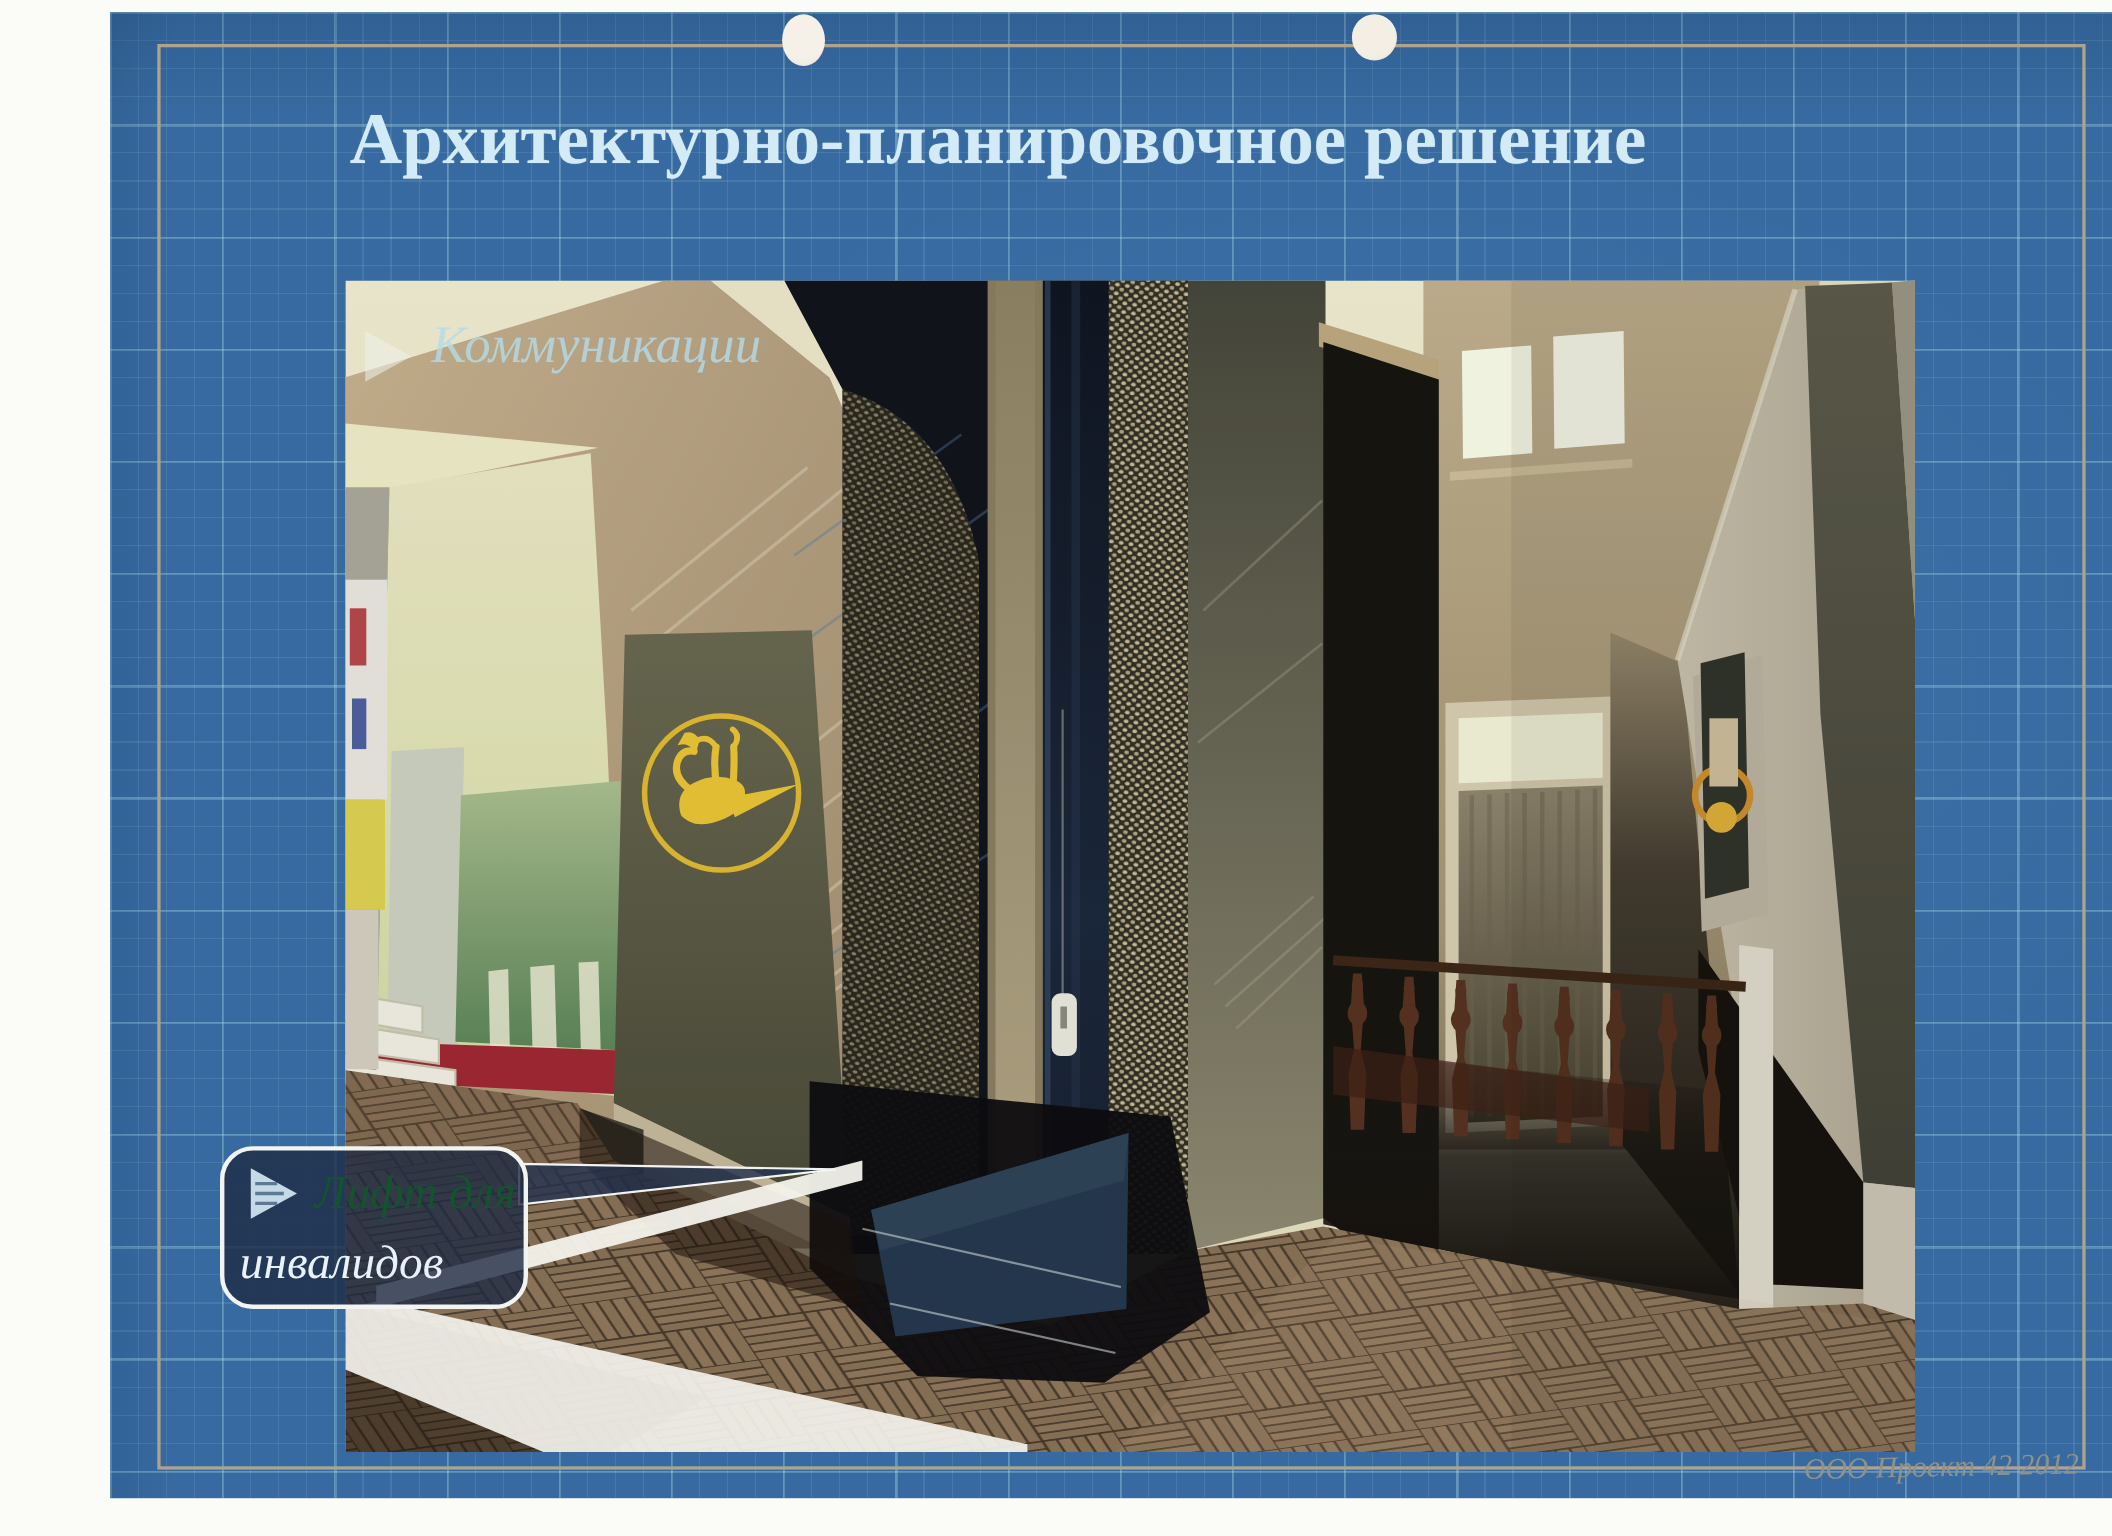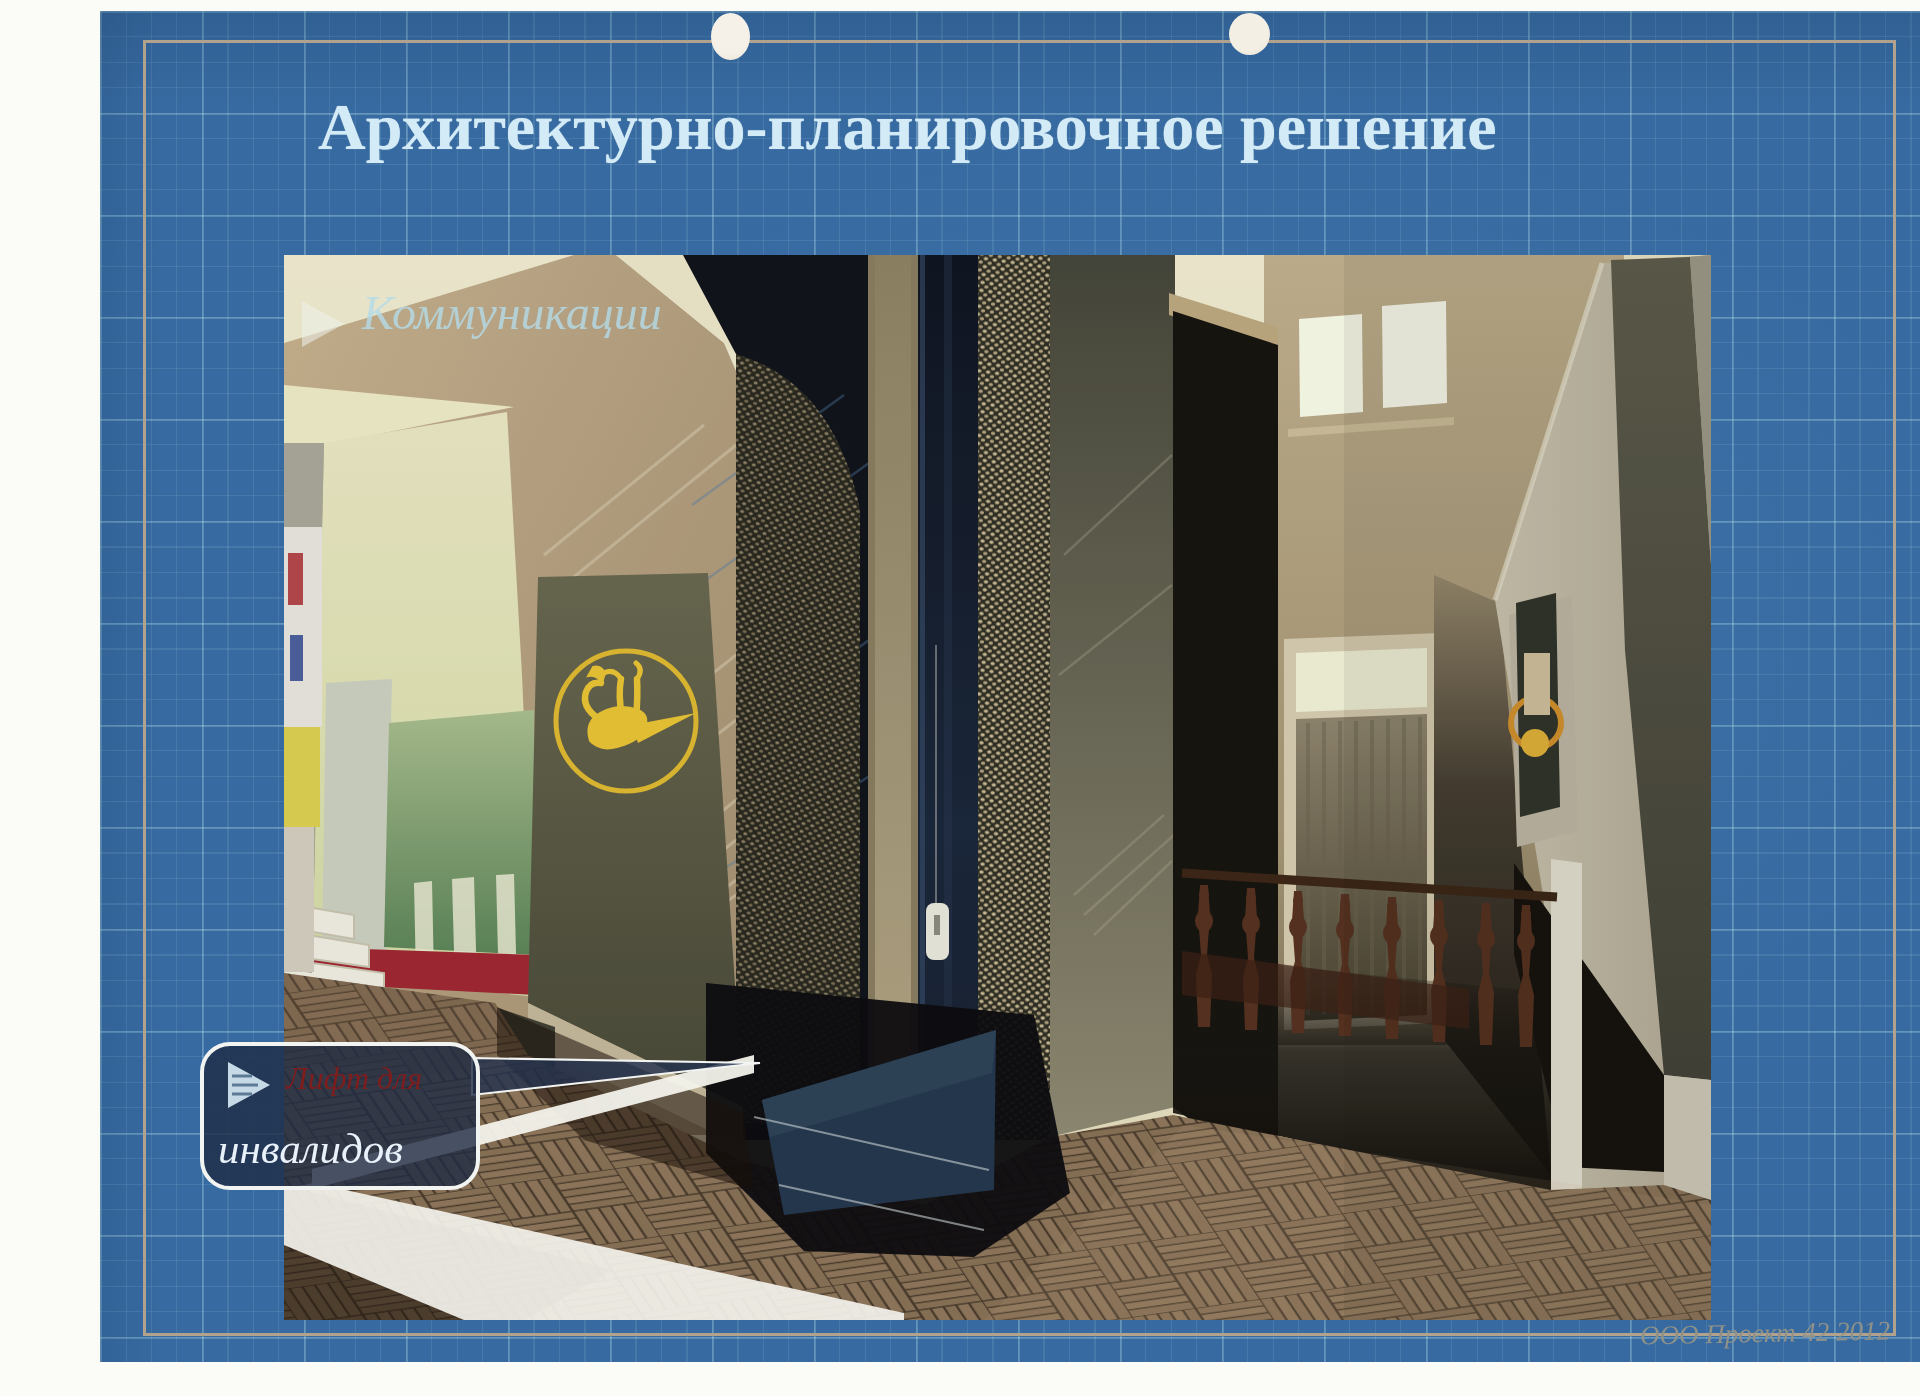--- a/index.html
+++ b/index.html
@@ -22,40 +22,40 @@
   .frame{position:absolute;left:143px;top:40px;width:1747px;height:1290px;
     border:3px solid #b0a28c;}
   .hole{position:absolute;border-radius:50%;}
   .title{position:absolute;left:318px;top:85px;color:#d3ebf6;
     font-weight:bold;font-size:66px;line-height:83px;white-space:nowrap;
     letter-spacing:0px;
     text-shadow:0 0 1px rgba(230,245,252,.6);}
   .t2{display:inline-block;}
   .callout{position:absolute;left:200px;top:1042px;width:272px;height:140px;
     border:4px solid #f2f4f2;border-radius:30px;background:rgba(30,42,68,.80);}
-  .callout .line1{position:absolute;left:82px;top:14px;color:#7f1d1d;font-style:italic;font-size:32px;}
+  .callout .line1{position:absolute;left:82px;top:14px;color:#14532d;font-style:italic;font-size:43px;}
   .callout .line2{position:absolute;left:14px;top:78px;color:#e9f2fa;font-style:italic;font-size:43px;}
   .footer{position:absolute;left:1640px;top:1318px;color:#90928a;font-style:italic;
     font-size:27px;white-space:nowrap;transform:rotate(-1.2deg);letter-spacing:0px;}
 </style>
 </head>
 <body>
 
 <div class="sheet"></div>
 <div class="shade"></div>
 
 <div class="frame"></div>
 
 <div class="hole" style="left:711px;top:13px;width:39px;height:47px;background:radial-gradient(circle at 45% 40%, #f6f1e8 60%, #e8e1d2 100%);"></div>
 
 <div class="hole" style="left:1229px;top:13px;width:41px;height:42px;background:radial-gradient(circle at 45% 40%, #f4efe4 60%, #e6dfd0 100%);"></div>
 
 <div class="title"><div class="t1">Архитектурно-планировочное решение</div></div>
 
-<div style="position:absolute;left:284px;top:255px;width:1591px;height:1065px;">
+<div style="position:absolute;left:314px;top:255px;width:1591px;height:1065px;">
 <svg width="1427" height="1065" viewBox="0 0 1427 1065" xmlns="http://www.w3.org/2000/svg">
 <defs>
   <linearGradient id="ceil" x1="0" y1="0" x2="0" y2="1">
     <stop offset="0" stop-color="#f1edd2"></stop>
           <stop offset="1" stop-color="#e3ddbd"></stop>
   </linearGradient>
   <linearGradient id="tanwall" x1="0" y1="0" x2="1" y2="1">
     <stop offset="0" stop-color="#c6b28f"></stop>
           <stop offset="1" stop-color="#a28f72"></stop>
   </linearGradient>

